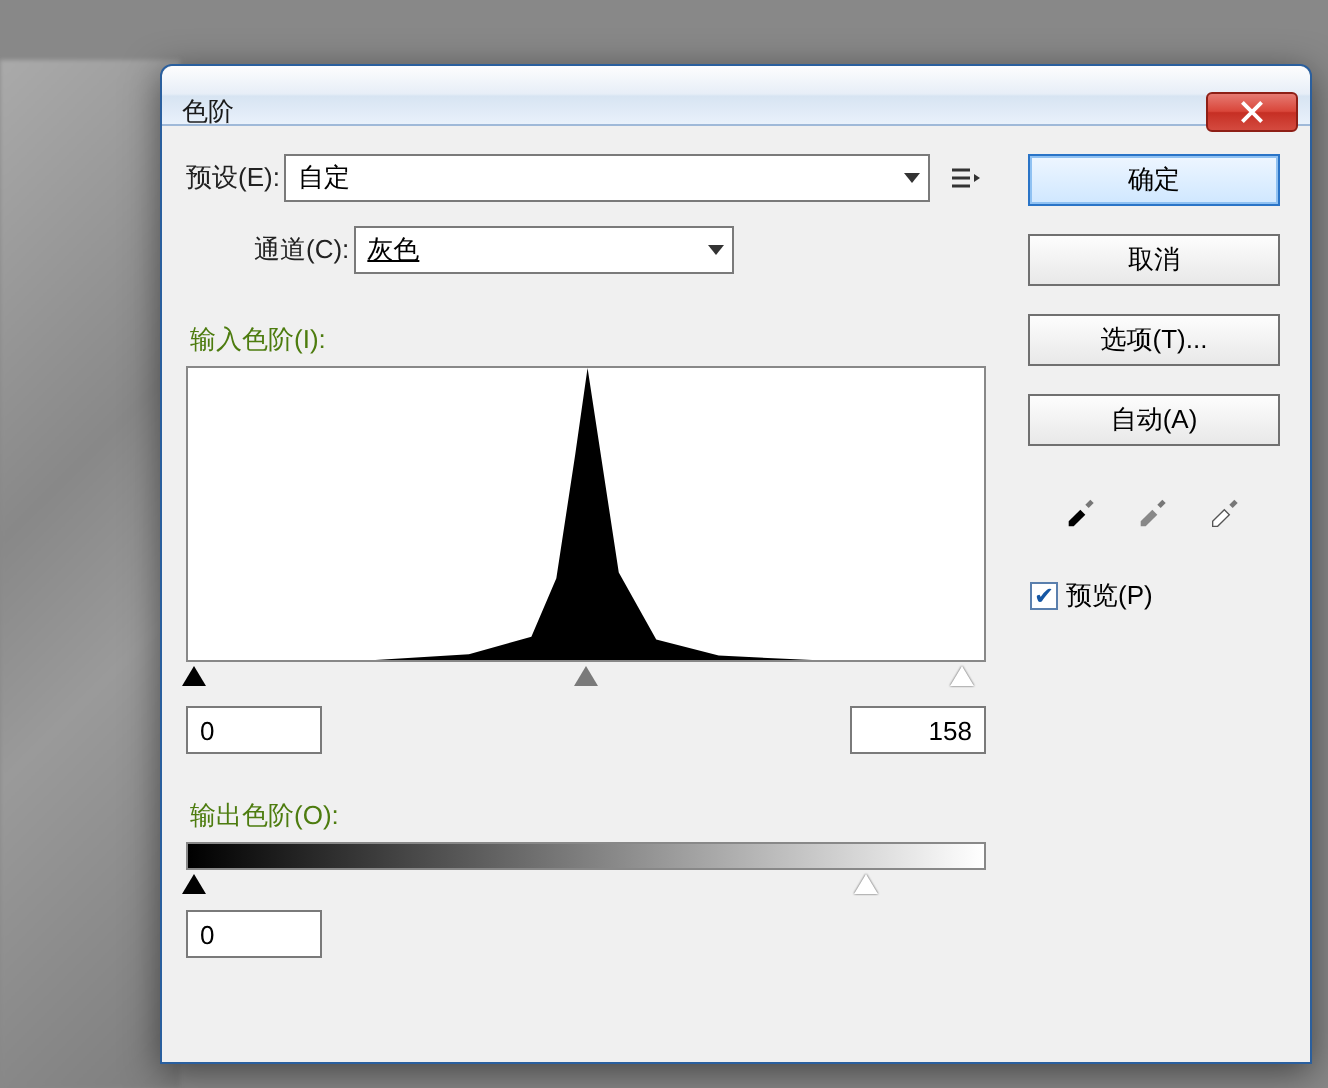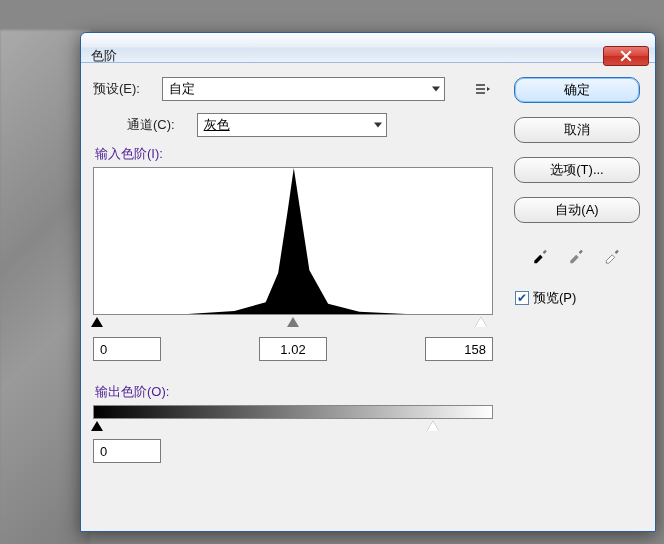--- a/index.html
+++ b/index.html
@@ -7,41 +7,41 @@
   .backdrop { position: absolute; left: 0; top: 30px; width: 90px; height: 514px; background: linear-gradient(135deg,#aaa,#888 40%,#9a9a9a 60%,#7d7d7d); filter: blur(1px); }
   .dialog { position: absolute; left: 80px; top: 32px; width: 576px; height: 500px; background: #f0f0f0; border: 1px solid #2a5f9e; border-radius: 6px 6px 0 0; box-shadow: 0 4px 18px rgba(0,0,0,.5); }
   .titlebar { height: 30px; background: linear-gradient(#fdfdfe,#e7eef7 48%,#d7e4f2 52%,#e9f1fb); border-bottom: 1px solid #9fb9d8; border-radius: 6px 6px 0 0; display: flex; align-items: center; padding: 16px 6px 0 10px; }
   .titlebar .title { color: #1a1a1a; }
   .titlebar .spacer { flex: 1; }
   .close-btn { width: 46px; height: 20px; border-radius: 3px; background: linear-gradient(#e67a72,#d9463a 48%,#c62f24 52%,#d44a3f); border: 1px solid #8e1f16; display: flex; align-items: center; justify-content: center; color: #fff; cursor: pointer; }
   .close-btn svg { width: 12px; height: 12px; }
   .content { display: flex; padding: 14px 12px 12px 12px; height: calc(100% - 30px); }
   .main { flex: 1; padding-right: 18px; }
   .side { width: 132px; display: flex; flex-direction: column; gap: 14px; align-items: center; }
-  .row { display: flex; align-items: center; margin-bottom: 12px; gap: 22px; }
+  .row { display: flex; align-items: center; margin-bottom: 12px; gap: 2px; }
   .row label { color: #222; }
   .combo { flex: 1; height: 24px; border: 1px solid #7a7a7a; background: #fff; display: flex; align-items: center; padding: 0 6px; position: relative; }
   .combo .arrow { position: absolute; right: 4px; top: 50%; transform: translateY(-50%); width: 0; height: 0; border-left: 4px solid transparent; border-right: 4px solid transparent; border-top: 5px solid #333; }
   .preset-menu { width: 20px; height: 18px; display: flex; align-items: center; justify-content: center; color: #444; cursor: pointer; margin-left: 6px; }
-  .group-channel { padding-left: 34px; margin-bottom: 8px; }
+  .group-channel { padding-left: 34px; margin-bottom: 24px; }
   .group-channel .combo { width: 190px; flex: none; text-decoration: underline; }
-  .section-label { color: #4c1d95; margin: 6px 0 4px 2px; }
+  .section-label { color: #4d7c0f; margin: 6px 0 4px 2px; }
   .hist-box { border: 1px solid #888; background: #fff; height: 148px; position: relative; overflow: hidden; }
   .hist-poly { position: absolute; bottom: 0; left: 0; width: 100%; height: 100%; }
   .slider-track { height: 14px; position: relative; margin: 2px 0 6px 0; }
   .tri { position: absolute; top: 0; width: 0; height: 0; border-left: 6px solid transparent; border-right: 6px solid transparent; cursor: pointer; }
   .tri.black { border-bottom: 10px solid #000; }
   .tri.gray  { border-bottom: 10px solid #7a7a7a; }
   .tri.white { border-bottom: 10px solid #fff; filter: drop-shadow(0 0 0.6px #444); }
   .triple-inputs { display: flex; justify-content: space-between; gap: 12px; }
   .num { width: 68px; height: 24px; border: 1px solid #7a7a7a; background: #fff; padding: 0 6px; display: flex; align-items: center; }
   .num.center { text-align: center; justify-content: center; }
   .out-gradient { height: 14px; border: 1px solid #888; background: linear-gradient(to right,#000,#fff); position: relative; }
   .out-track { height: 14px; position: relative; margin-top: 2px; }
-  .btn { width: 126px; height: 26px; border: 1px solid #707070; background: linear-gradient(#fdfdfd,#e8e8e8); border-radius: 10px; display: flex; align-items: center; justify-content: center; cursor: pointer; }
+  .btn { width: 126px; height: 26px; border: 1px solid #707070; background: linear-gradient(#fdfdfd,#e8e8e8); border-radius: 0; display: flex; align-items: center; justify-content: center; cursor: pointer; }
   .btn.primary { border: 1px solid #2a74c7; background: linear-gradient(#eef6ff,#cfe7ff); box-shadow: 0 0 0 1px #8fc1f2 inset; }
   .eyedroppers { display: flex; gap: 10px; margin-top: 6px; }
   .eye { width: 26px; height: 22px; display: flex; align-items: center; justify-content: center; cursor: pointer; }
   .eye svg { width: 22px; height: 20px; }
   .preview-row { display: flex; align-items: center; gap: 4px; margin-top: 10px; align-self: flex-start; padding-left: 4px; }
   .chk { width: 14px; height: 14px; border: 1px solid #5a7fad; background: #fff; display: flex; align-items: center; justify-content: center; }
   .chk .mark { color: #1556a3; font-size: 12px; line-height: 1; }
 </style>
 </head>
 <body>
@@ -90,23 +90,20 @@
         </svg>
       </div>
       <div class="slider-track">
         <div class="tri black" id="inS" style="left: calc(1% - 6px);"></div>
         <div class="tri gray" id="inM" style="left: calc(50% - 6px);"></div>
         <div class="tri white" id="inH" style="left: calc(97% - 6px);"></div>
       </div>
       <div class="triple-inputs">
         <div class="num">
             <span>0</span>
-          </div>
-        <div class="num center">
-            <span>1.02</span>
           </div>
         <div class="num" style="justify-content:flex-end">
             <span>158</span>
           </div>
       </div>
 
       <div class="section-label" style="margin-top:22px">输出色阶(O):</div>
       <div class="out-gradient"></div>
       <div class="out-track">
         <div class="tri black" id="outS" style="left: calc(1% - 6px);"></div>

